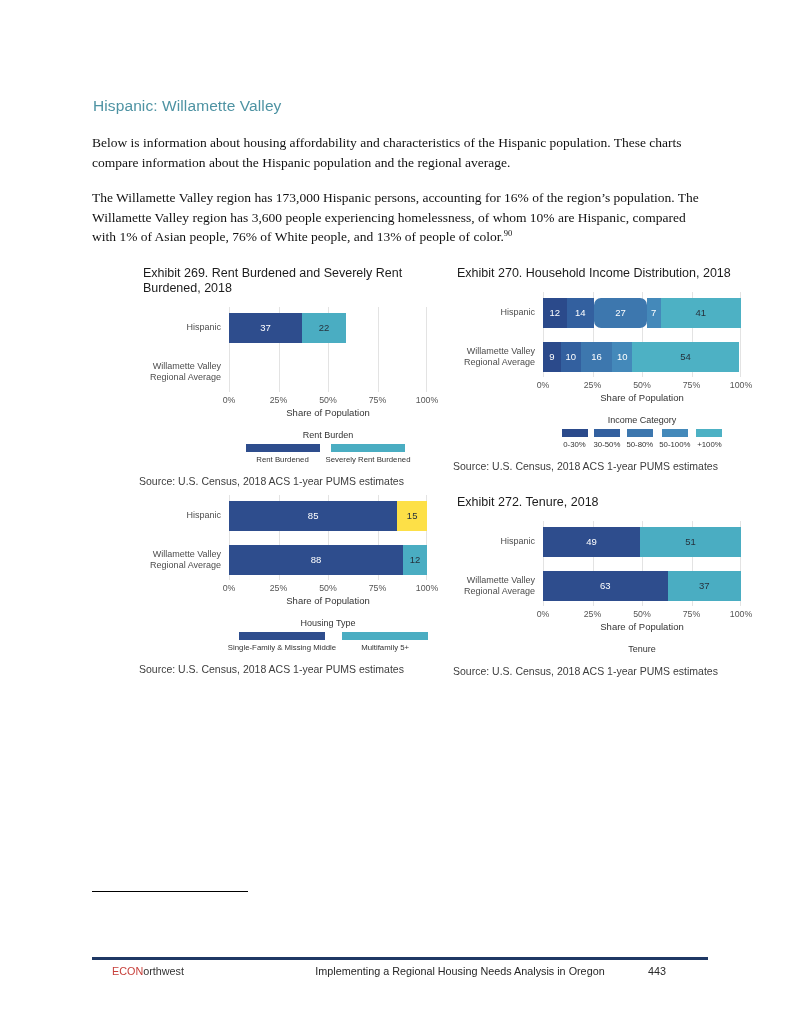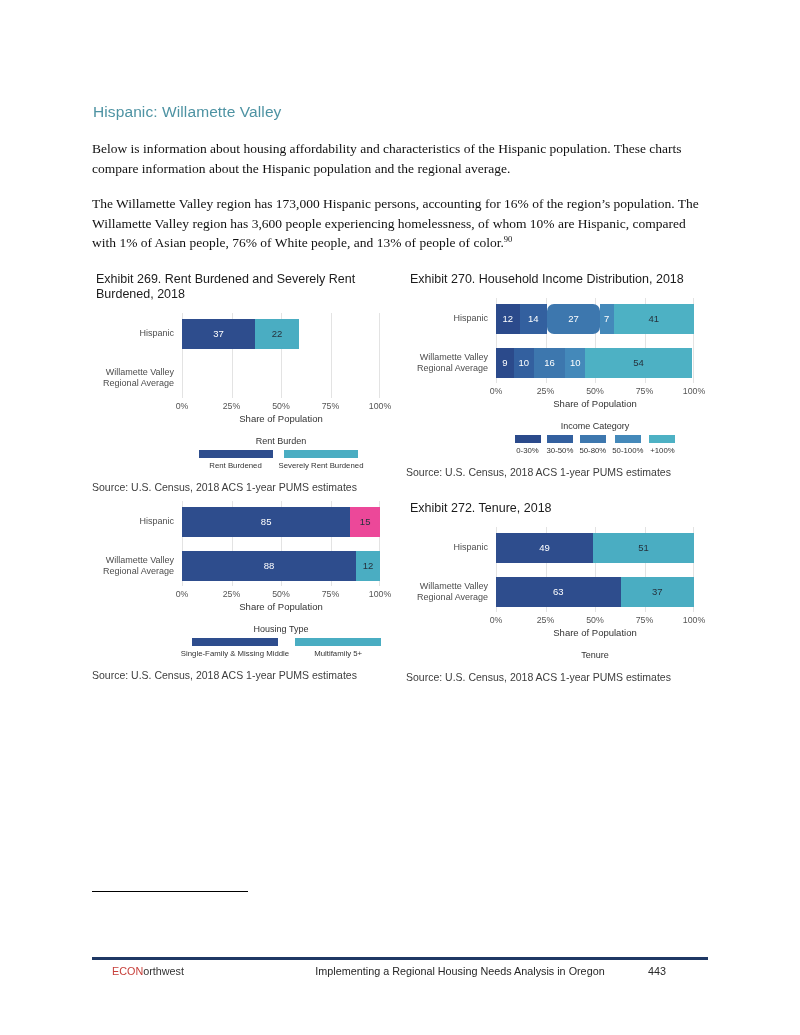--- a/index.html
+++ b/index.html
@@ -1,26 +1,26 @@
 <!DOCTYPE html>
 <html><head>
 <meta charset="utf-8">
 <style>
   html,body{margin:0;padding:0;background:#fff;}
   .page{position:relative;width:800px;height:1035px;background:#ffffff;overflow:hidden;
         font-family:"Liberation Serif",serif;color:#1a1a1a;}
-  .content{position:absolute;left:92px;top:8px;width:620px;}
+  .content{position:absolute;left:92px;top:2px;width:620px;}
 
   .section-heading{margin:95px 0 18px 1px;font-family:"Liberation Sans",sans-serif;
         font-size:15.5px;font-weight:400;color:#4e93a3;letter-spacing:.1px;}
   .body-para{margin:0 0 16px 0;font-size:13.5px;line-height:19.5px;color:#111;}
   .body-para sup{font-size:8.5px;line-height:0;}
 
   
-  #charts{display:grid;grid-template-columns:303px 303px;column-gap:11px;row-gap:8px;margin-top:19px;}
+  #charts{display:grid;grid-template-columns:303px 303px;column-gap:11px;row-gap:8px;margin-top:19px;margin-left:47px;}
   .chart{width:303px;font-family:"Liberation Sans",sans-serif;}
   .chart-title{margin:0 0 11px 4px;font-size:12.5px;line-height:15px;font-weight:400;color:#1c1c1c;}
   .plot{position:relative;padding:6px 0 5px 0;}
   .grid-layer{position:absolute;left:90px;right:15px;top:0;bottom:0;}
   .gridline{position:absolute;top:0;bottom:0;width:1px;background:#e3e3e3;}
   .bar-row{display:flex;align-items:center;height:30px;padding-right:15px;position:relative;}
   .bar-row + .bar-row{margin-top:14px;}
   .row-label{width:90px;padding-right:8px;box-sizing:border-box;text-align:right;
         font-size:9px;line-height:10.5px;color:#4d4d4d;white-space:pre-line;}
   .bar{flex:1;height:30px;display:flex;min-width:0;}
@@ -211,21 +211,21 @@
               <div class="gridline" style="left: calc(50% + 0px);"></div>
               <div class="gridline" style="left: calc(75% + 0px);"></div>
               <div class="gridline" style="left: calc(100% - 1px);"></div>
             </div>
             <div class="bar-row">
               <div class="row-label">Hispanic</div>
               <div class="bar">
                 <div class="seg" style="width: 85%; background: rgb(46, 77, 141);">
                   <span class="seg-label" style="color: rgb(255, 255, 255);">85</span>
                 </div>
-                <div class="seg" style="width: 15%; background: #ec4899;">
+                <div class="seg" style="width: 15%; background: #fde047;">
                   <span class="seg-label" style="color: rgb(38, 50, 61);">15</span>
                 </div>
               </div>
             </div>
             <div class="bar-row">
               <div class="row-label">Willamette Valley
 Regional Average</div>
               <div class="bar">
                 <div class="seg" style="width: 88%; background: rgb(46, 77, 141);">
                   <span class="seg-label" style="color: rgb(255, 255, 255);">88</span>

